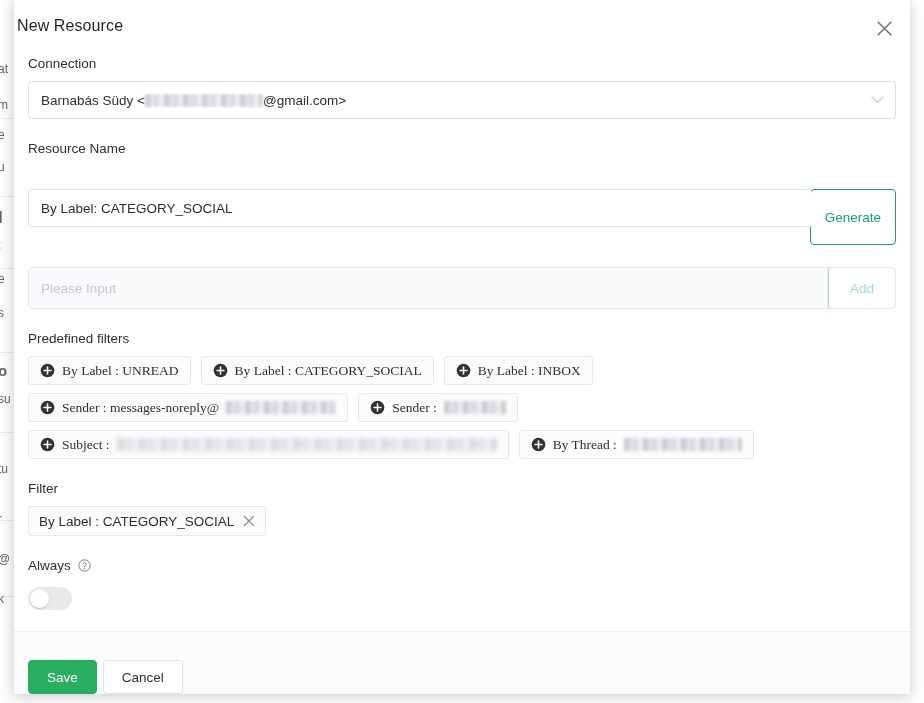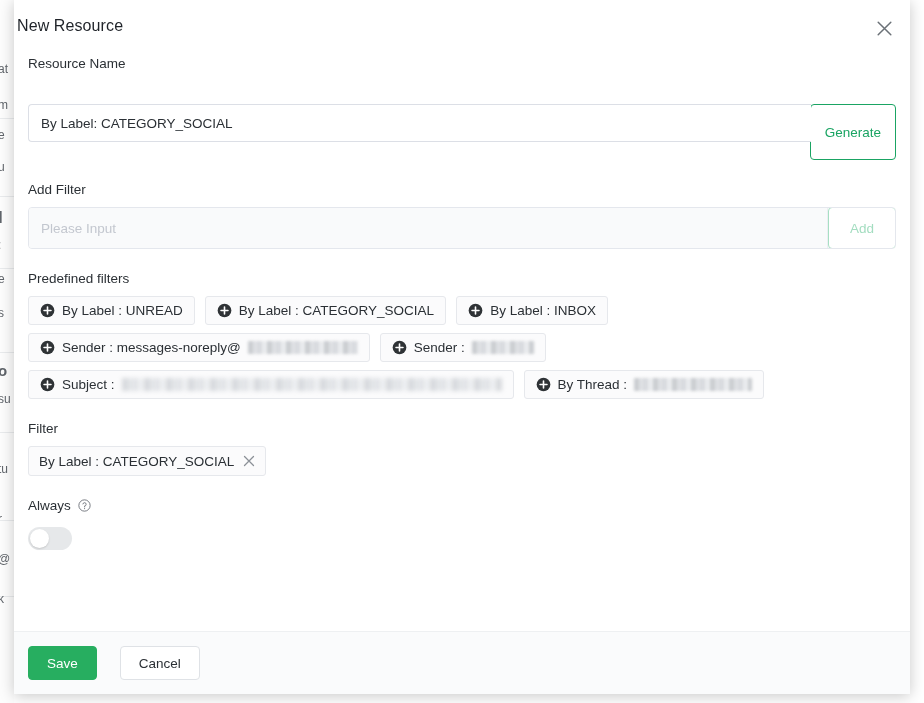--- a/index.html
+++ b/index.html
@@ -228,21 +228,21 @@
     font-size: 13.5px;
     font-family: "Liberation Sans", sans-serif;
     display: flex;
     align-items: center;
     justify-content: center;
     cursor: not-allowed;
     margin: -1px -1px -1px 0;
   }
 
   
-  .chip-rows { display: flex; flex-direction: column; gap: 8px; }
+  .chip-rows { display: flex; flex-direction: column; gap: 8px; font-family: Liberation Serif, serif; }
   .chip-row { display: flex; gap: 10px; align-items: center; flex-wrap: nowrap; }
   .chip {
     box-sizing: border-box;
     height: 29px;
     border: 1px solid #e6e8ec;
     border-radius: 3px;
     background: #fbfbfc;
     display: inline-flex;
     align-items: center;
     gap: 7px;
@@ -313,23 +313,23 @@
     box-shadow: 0 1px 2px rgba(0,0,0,0.14);
   }
 
   
   .modal-footer {
     flex: 0 0 auto;
     height: 62px;
     background: #fafbfc;
     border-top: 1px solid #eef0f2;
     display: flex;
-    align-items: center;
+    align-items: flex-end;
     padding-left: 14px;
-    gap: 23px;
+    gap: 6px;
   }
   .btn {
     box-sizing: border-box;
     height: 34px;
     border-radius: 4px;
     font-size: 13.5px;
     font-family: "Liberation Sans", sans-serif;
     display: inline-flex;
     align-items: center;
     justify-content: center;
@@ -382,33 +382,47 @@
       <div class="modal-title">New Resource</div>
       <div class="close-btn">
         <svg width="17" height="17" viewBox="0 0 17 17" aria-hidden="true">
           <path d="M2.2 2.2 L14.8 14.8 M14.8 2.2 L2.2 14.8" stroke="currentColor" stroke-width="1.5" fill="none" stroke-linecap="round"></path>
         </svg>
       </div>
     </div>
 
     <div class="modal-body">
 
+      <div class="group">
+        <div class="field-label">Connection</div>
+        <div class="ctl-box">
+          <div class="ctl-text">
+            <span>Barnabás Südy &lt;</span>
+            <span class="redact" style="width:118px"></span>
+            <span>@gmail.com&gt;</span>
+          </div>
+          <span class="chev">
+            <svg width="13" height="9" viewBox="0 0 13 9" aria-hidden="true">
+              <path d="M1 1.5 L6.5 7 L12 1.5" stroke="currentColor" stroke-width="1.4" fill="none" stroke-linecap="round"></path>
+            </svg>
+          </span>
+        </div>
+      </div>
 
       <div class="group">
         <div class="field-label">Resource Name</div>
         <div class="input-with-btn">
           <div class="ctl-box">
             <div class="ctl-text">By Label: CATEGORY_SOCIAL</div>
           </div>
           <div class="btn-generate">Generate</div>
         </div>
       </div>
 
       <div class="group">
-        <div class="field-label">Add Filter</div>
         <div class="addfilter-row">
           <div class="af-input">
             <div class="af-ph">Please Input</div>
           </div>
           <div class="btn-add">Add</div>
         </div>
       </div>
 
       <div class="group">
         <div class="field-label">Predefined filters</div>

